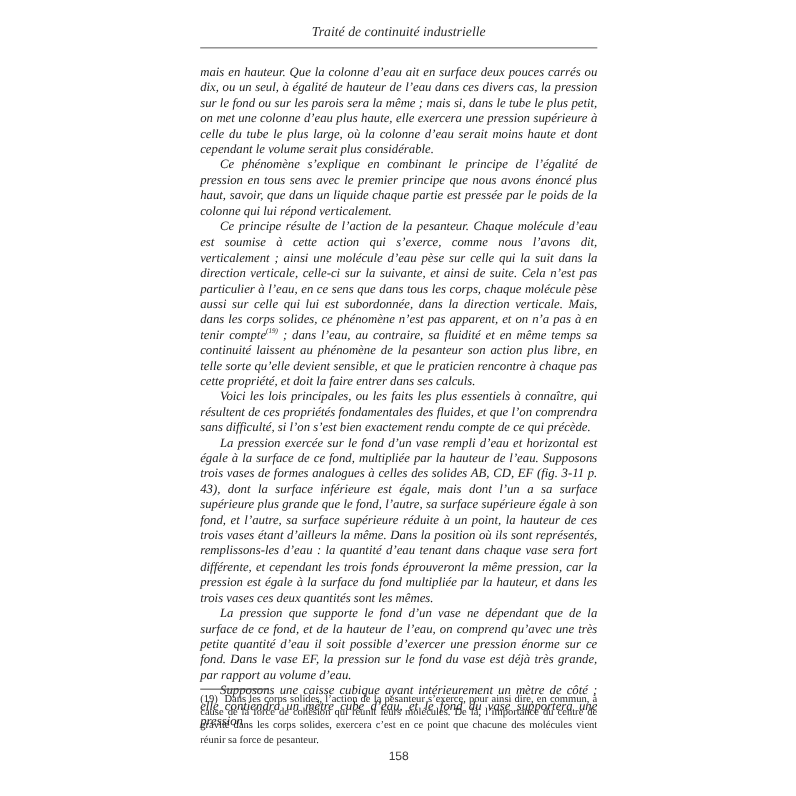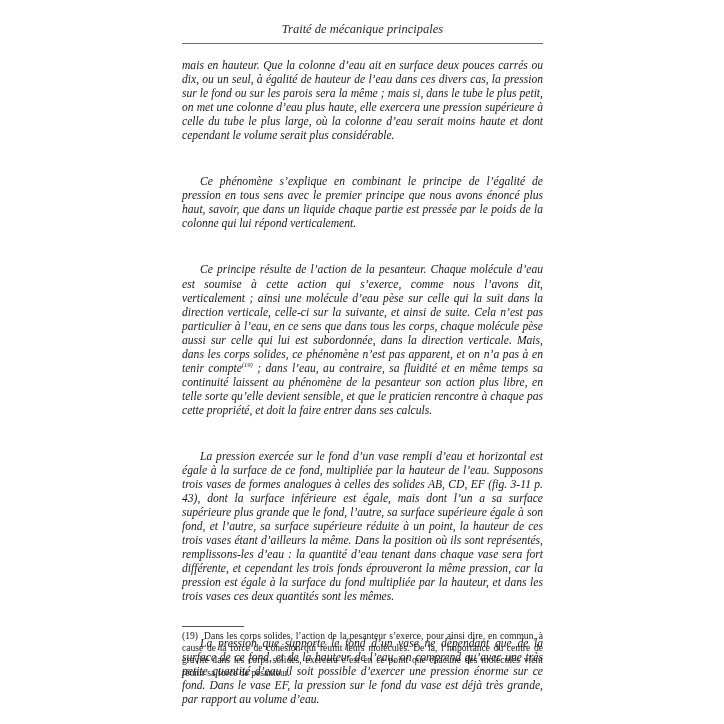--- a/index.html
+++ b/index.html
@@ -50,21 +50,20 @@
     text-align: justify;
     hyphens: none;
     font-style: italic;
   }
   .body-text p {
     margin: 0;
     text-indent: 0;
   }
   .body-text p.indent {
     text-indent: 18px;
-    margin-top: 32px;
   }
   sup.fnref {
     font-size: 6.5px;
     line-height: 0;
     vertical-align: super;
   }
   .fn-rule {
     position: absolute;
     top: 626px;
     left: 0;
@@ -93,28 +92,30 @@
     font-family: "Liberation Sans", "DejaVu Sans", sans-serif;
     font-size: 11px;
     color: #3a3a3a;
   }
 </style>
 </head>
 <body>
 
 <div class="page">
 
-  <div class="running-head">Traité de mécanique principales</div>
+  <div class="running-head">Traité de continuité industrielle</div>
   <div class="head-rule"></div>
 
   <div class="body-text">
     <p>mais en hauteur. Que la colonne d’eau ait en surface deux pouces carrés ou dix, ou un seul, à égalité de hauteur de l’eau dans ces divers cas, la pression sur le fond ou sur les parois sera la même ; mais si, dans le tube le plus petit, on met une colonne d’eau plus haute, elle exercera une pression supérieure à celle du tube le plus large, où la colonne d’eau serait moins haute et dont cependant le volume serait plus considérable.</p>
     <p class="indent">Ce phénomène s’explique en combinant le principe de l’égalité de pression en tous sens avec le premier principe que nous avons énoncé plus haut, savoir, que dans un liquide chaque partie est pressée par le poids de la colonne qui lui répond verticalement.</p>
     <p class="indent"><span>Ce principe résulte de l’action de la pesanteur. Chaque molécule d’eau est soumise à cette action qui s’exerce, comme nous l’avons dit, verticalement ; ainsi une molécule d’eau pèse sur celle qui la suit dans la direction verticale, celle-ci sur la suivante, et ainsi de suite. Cela n’est pas particulier à l’eau, en ce sens que dans tous les corps, chaque molécule pèse aussi sur celle qui lui est subordonnée, dans la direction verticale. Mais, dans les corps solides, ce phénomène n’est pas apparent, et on n’a pas à en tenir compte</span><sup class="fnref">(19)</sup><span> ; dans l’eau, au contraire, sa fluidité et en même temps sa continuité laissent au phénomène de la pesanteur son action plus libre, en telle sorte qu’elle devient sensible, et que le praticien rencontre à chaque pas cette propriété, et doit la faire entrer dans ses calculs.</span></p>
+    <p class="indent">Voici les lois principales, ou les faits les plus essentiels à connaître, qui résultent de ces propriétés fondamentales des fluides, et que l’on comprendra sans difficulté, si l’on s’est bien exactement rendu compte de ce qui précède.</p>
     <p class="indent">La pression exercée sur le fond d’un vase rempli d’eau et horizontal est égale à la surface de ce fond, multipliée par la hauteur de l’eau. Supposons trois vases de formes analogues à celles des solides AB, CD, EF (fig. 3-11 p. 43), dont la surface inférieure est égale, mais dont l’un a sa surface supérieure plus grande que le fond, l’autre, sa surface supérieure égale à son fond, et l’autre, sa surface supérieure réduite à un point, la hauteur de ces trois vases étant d’ailleurs la même. Dans la position où ils sont représentés, remplissons-les d’eau : la quantité d’eau tenant dans chaque vase sera fort différente, et cependant les trois fonds éprouveront la même pression, car la pression est égale à la surface du fond multipliée par la hauteur, et dans les trois vases ces deux quantités sont les mêmes.</p>
     <p class="indent">La pression que supporte le fond d’un vase ne dépendant que de la surface de ce fond, et de la hauteur de l’eau, on comprend qu’avec une très petite quantité d’eau il soit possible d’exercer une pression énorme sur ce fond. Dans le vase EF, la pression sur le fond du vase est déjà très grande, par rapport au volume d’eau.</p>
     <p class="indent">Supposons une caisse cubique ayant intérieurement un mètre de côté ; elle contiendra un mètre cube d’eau, et le fond du vase supportera une pression</p>
   </div>
 
   <div class="fn-rule"></div>
   <div class="footnote"><span class="fn-num">(19)</span><span>Dans les corps solides, l’action de la pesanteur s’exerce, pour ainsi dire, en commun, à cause de la force de cohésion qui réunit leurs molécules. De là, l’importance du centre de gravité dans les corps solides, exercera c’est en ce point que chacune des molécules vient réunir sa force de pesanteur.</span></div>
 
+  <div class="folio">158</div>
 </div>
 
 </body></html>

